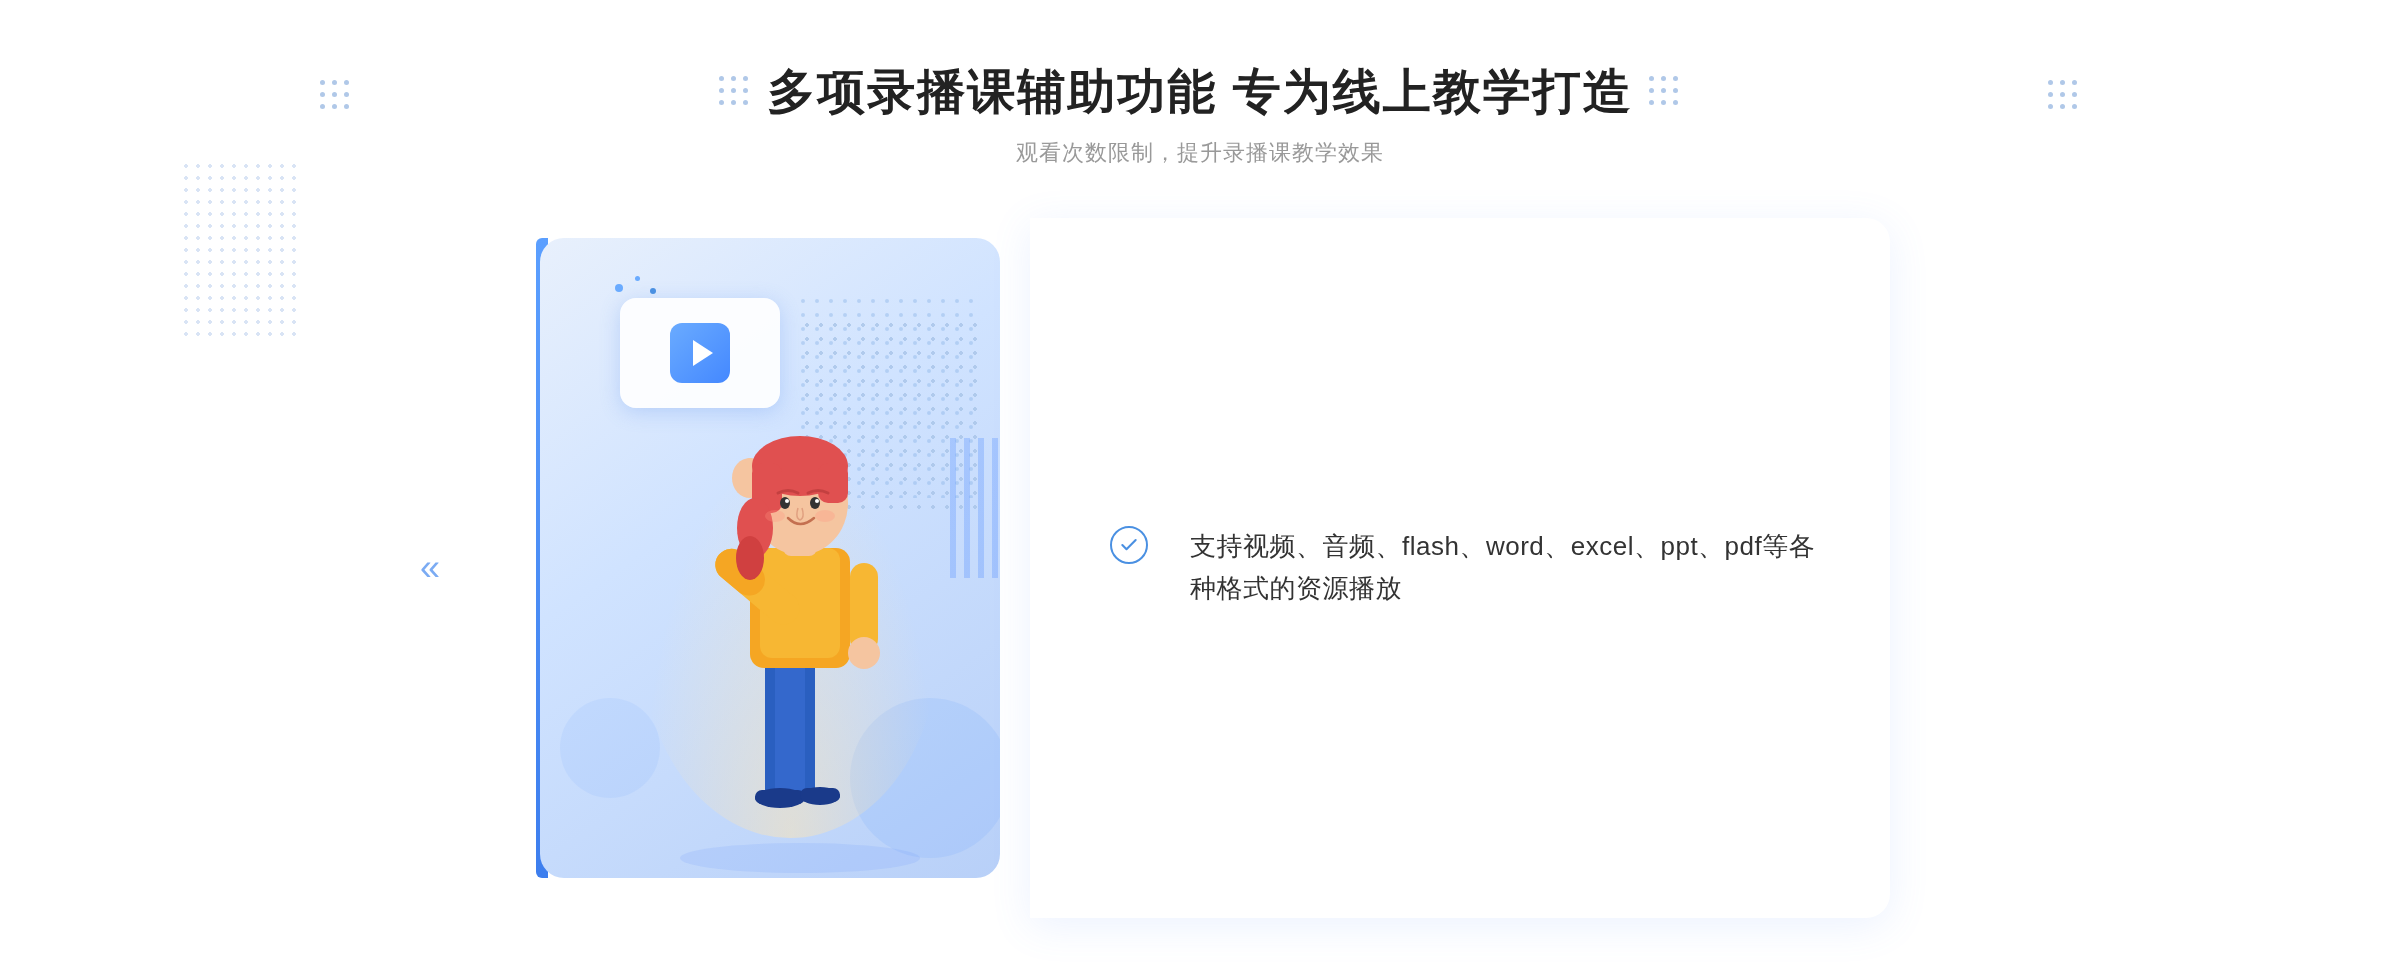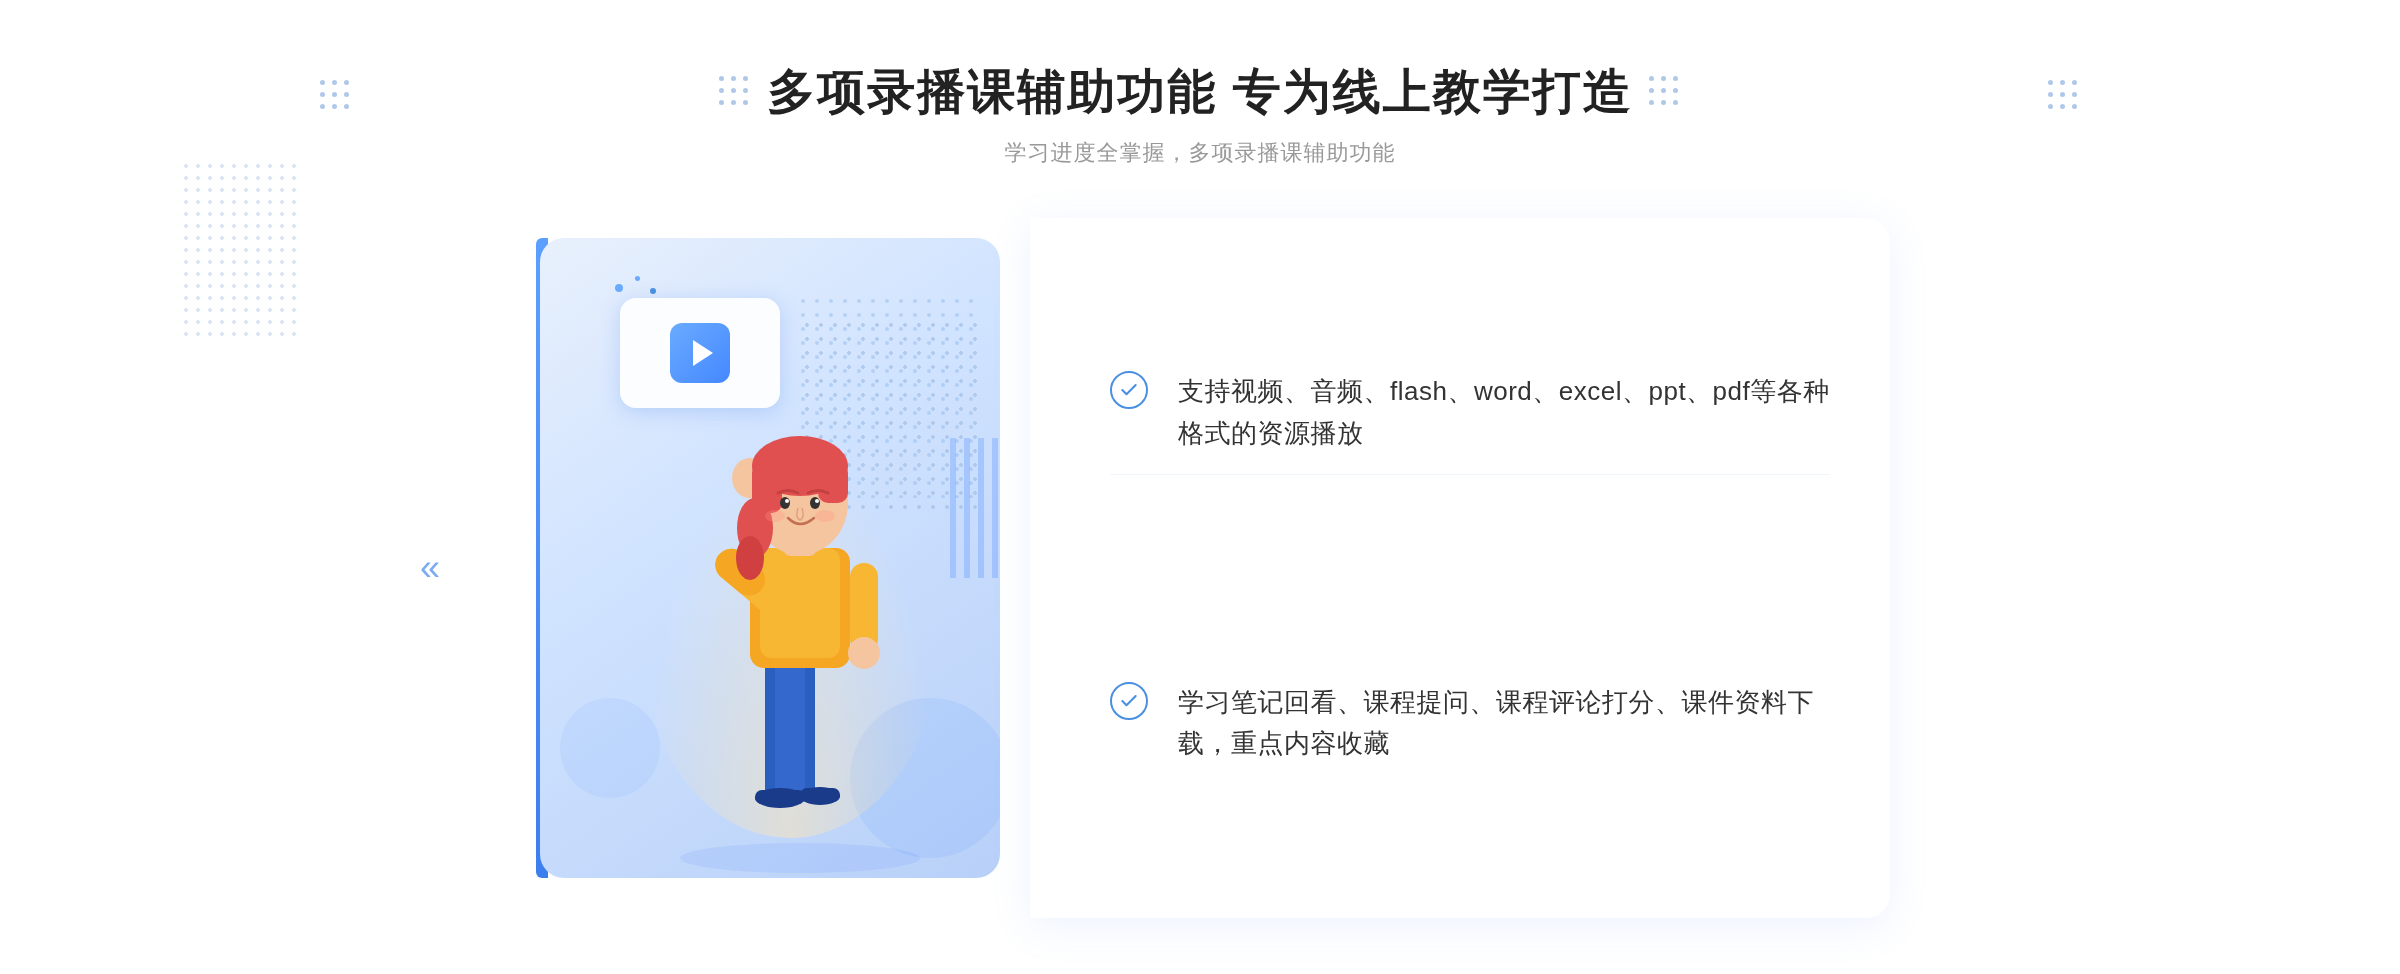--- a/index.html
+++ b/index.html
@@ -257,21 +257,21 @@
       justify-content: space-around;
       box-shadow: 0 8px 40px rgba(100,150,255,0.12);
       position: relative;
       left: -10px;
       z-index: 2;
     }
 
     .feature-item {
       display: flex;
       align-items: flex-start;
-      gap: 30px;
+      gap: 42px;
       padding: 20px 0;
     }
 
     .feature-item:not(:last-child) {
       border-bottom: 1px solid #f0f4ff;
     }
 
     .check-circle {
       width: 38px;
       height: 38px;
@@ -360,21 +360,21 @@
           <div></div>
           <div></div>
         <div></div>
           <div></div>
           <div></div>
         <div></div>
           <div></div>
           <div></div>
       </div>
     </div>
-    <p class="sub-title">学习进度全掌握，多项录播课辅助功能</p>
+    <p class="sub-title">观看次数限制，提升录播课教学效果</p>
   </div>
 
   <div class="content-section">
 
     <div class="left-arrow-deco">«</div>
 
     <div class="illustration-area">
 
       <div class="blue-strip"></div>
 
@@ -472,25 +472,17 @@
       <div class="feature-item">
         <div class="check-circle">
           <svg viewBox="0 0 24 24" fill="none" xmlns="http://www.w3.org/2000/svg">
             <path d="M20 6L9 17L4 12" stroke="#4a90e2" stroke-width="2.5" stroke-linecap="round" stroke-linejoin="round"></path>
           </svg>
         </div>
         <span class="feature-text">支持视频、音频、flash、word、excel、ppt、pdf等各种格式的资源播放</span>
       </div>
 
 
-      <div class="feature-item">
-        <div class="check-circle">
-          <svg viewBox="0 0 24 24" fill="none" xmlns="http://www.w3.org/2000/svg">
-            <path d="M20 6L9 17L4 12" stroke="#4a90e2" stroke-width="2.5" stroke-linecap="round" stroke-linejoin="round"></path>
-          </svg>
-        </div>
-        <span class="feature-text">学习笔记回看、课程提问、课程评论打分、课件资料下载，重点内容收藏</span>
-      </div>
 
     </div>
   </div>
 
 </div>
 
 </body></html>

